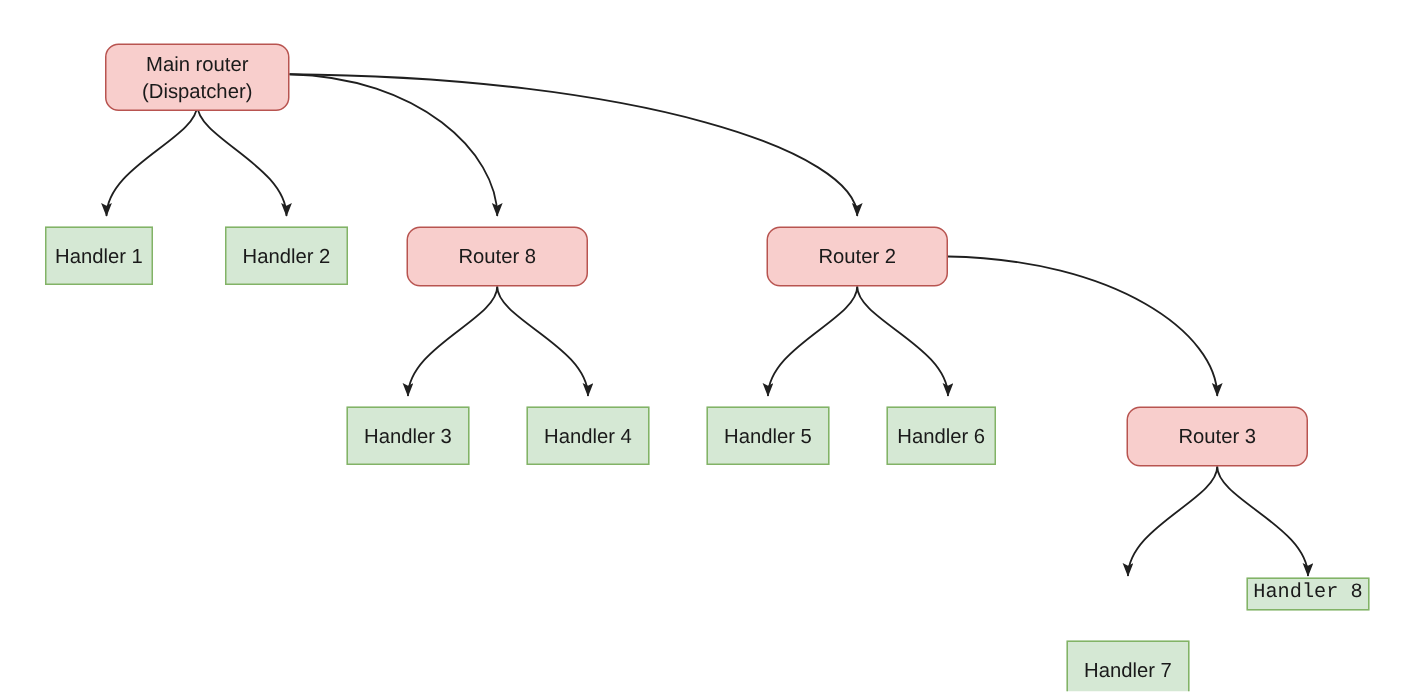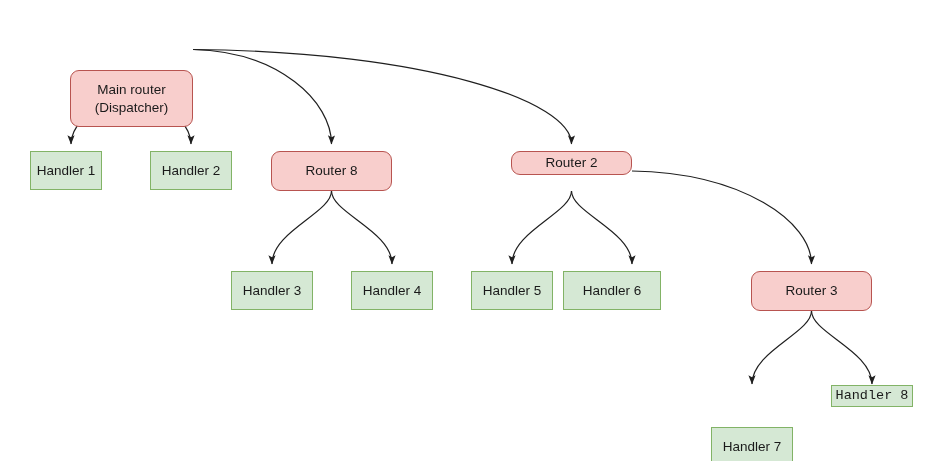--- a/index.html
+++ b/index.html
@@ -66,27 +66,27 @@
         <path d="M 331.5 191 C 331.5 212.9, 272 231.15, 272 264" fill="none" stroke="#1f1f1f" stroke-width="1.2" marker-end="url(#arrowhead)"></path>
         <path d="M 331.5 191 C 331.5 212.9, 392 231.15, 392 264" fill="none" stroke="#1f1f1f" stroke-width="1.2" marker-end="url(#arrowhead)"></path>
         <path d="M 571.5 191 C 571.5 212.9, 512 231.15, 512 264" fill="none" stroke="#1f1f1f" stroke-width="1.2" marker-end="url(#arrowhead)"></path>
         <path d="M 571.5 191 C 571.5 212.9, 632 231.15, 632 264" fill="none" stroke="#1f1f1f" stroke-width="1.2" marker-end="url(#arrowhead)"></path>
         <path d="M 632 171 C 743.29 173, 811.5 222.15, 811.5 264" fill="none" stroke="#1f1f1f" stroke-width="1.2" marker-end="url(#arrowhead)"></path>
         <path d="M 811.5 311 C 811.5 332.9, 752 351.15, 752 384" fill="none" stroke="#1f1f1f" stroke-width="1.2" marker-end="url(#arrowhead)"></path>
         <path d="M 811.5 311 C 811.5 332.9, 872 351.15, 872 384" fill="none" stroke="#1f1f1f" stroke-width="1.2" marker-end="url(#arrowhead)"></path>
       </g>
   </svg>
   <div id="node-layer">
-      <div class="node node-router" style="left: 70px; top: 29px; width: 123px; height: 57px; margin-top: 41px;">Main router
+      <div class="node node-router" style="left: 70px; top: 29px; width: 123px; height: 45px;">Main router
 (Dispatcher)</div>
       <div class="node node-handler" style="left: 30px; top: 151px; width: 72px; height: 39px;">Handler 1</div>
       <div class="node node-handler" style="left: 150px; top: 151px; width: 82px; height: 39px;">Handler 2</div>
       <div class="node node-router" style="left: 271px; top: 151px; width: 121px; height: 40px;">Router 8</div>
-      <div class="node node-router" style="left: 511px; top: 151px; width: 121px; height: 24px;">Router 2</div>
+      <div class="node node-router" style="left: 511px; top: 151px; width: 121px; height: 40px;">Router 2</div>
       <div class="node node-handler" style="left: 231px; top: 271px; width: 82px; height: 39px;">Handler 3</div>
       <div class="node node-handler" style="left: 351px; top: 271px; width: 82px; height: 39px;">Handler 4</div>
       <div class="node node-handler" style="left: 471px; top: 271px; width: 82px; height: 39px;">Handler 5</div>
-      <div class="node node-handler" style="left: 563px; top: 271px; width: 98px; height: 39px;">Handler 6</div>
+      <div class="node node-handler" style="left: 591px; top: 271px; width: 73px; height: 39px;">Handler 6</div>
       <div class="node node-router" style="left: 751px; top: 271px; width: 121px; height: 40px;">Router 3</div>
       <div class="node node-handler" style="left: 711px; top: 391px; width: 82px; height: 39px; margin-top: 36px;">Handler 7</div>
       <div class="node node-handler" style="left: 831px; top: 385px; width: 82px; height: 22px; font-family: Liberation Mono, monospace;">Handler 8</div>
     </div>
 </div>
 
 </body></html>

